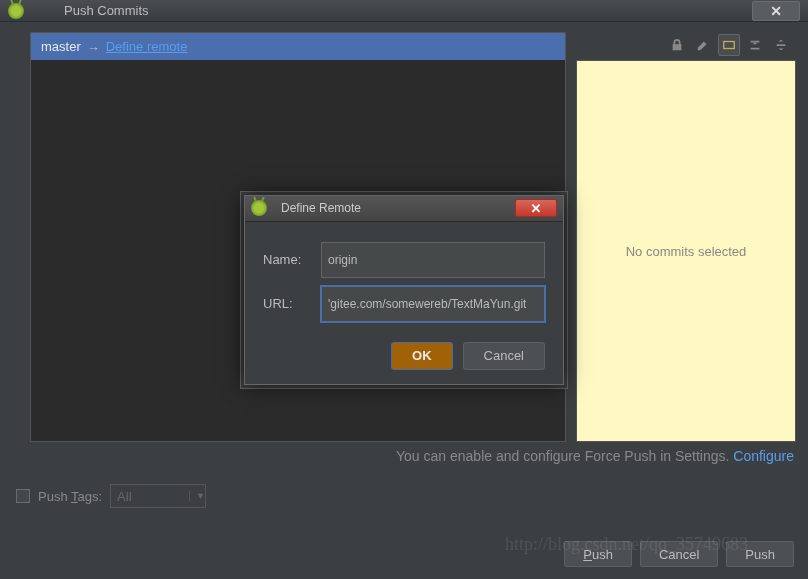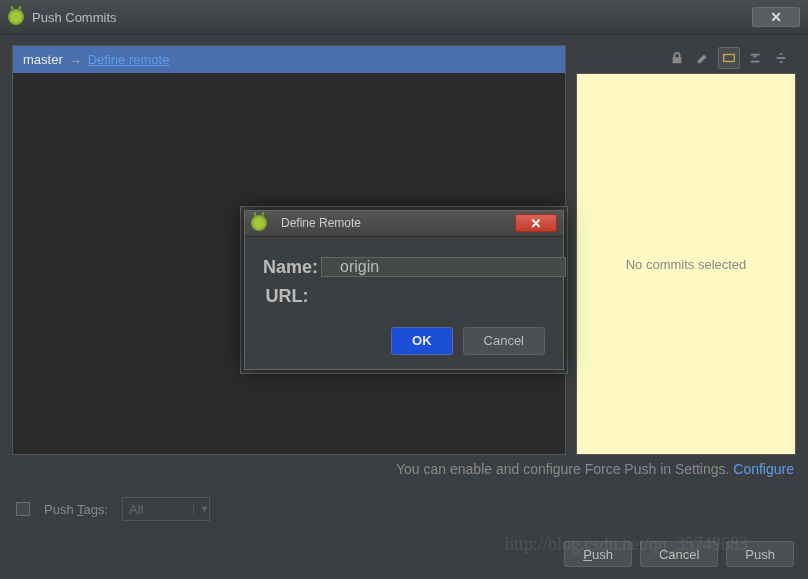--- a/index.html
+++ b/index.html
@@ -1,29 +1,29 @@
 <!DOCTYPE html>
 <html><head>
   <meta charset="utf-8">
   <style>
     * { margin: 0; padding: 0; box-sizing: border-box; font-family: 'Segoe UI', Tahoma, sans-serif; }
     body { width: 808px; height: 579px; background: #3c3f41; overflow: hidden; position: relative; }
     
     
-    .titlebar { height: 35px; background: linear-gradient(#4a4d4f, #3a3d3f); display: flex; align-items: center; padding: 0 8px; border-bottom: 1px solid #2b2b2b; }
+    .titlebar { height: 22px; background: linear-gradient(#4a4d4f, #3a3d3f); display: flex; align-items: center; padding: 0 8px; border-bottom: 1px solid #2b2b2b; gap: 32px; }
     .app-icon { width: 16px; height: 16px; background: radial-gradient(circle, #a4c639 40%, #769e2c 70%); border-radius: 50%; margin-right: 8px; position: relative; }
     .app-icon::before, .app-icon::after { content: ''; position: absolute; width: 2px; height: 4px; background: #769e2c; top: -3px; }
     .app-icon::before { left: 3px; transform: rotate(-20deg); }
     .app-icon::after { right: 3px; transform: rotate(20deg); }
     .titlebar-text { color: #bbb; font-size: 13px; }
     .titlebar-spacer { flex: 1; }
     .close-btn { width: 48px; height: 20px; background: #5a5d5f; border: 1px solid #6a6d6f; border-radius: 2px; display: flex; align-items: center; justify-content: center; color: #ddd; font-size: 14px; font-weight: bold; }
     
     
-    .content { display: flex; height: 420px; padding: 10px 12px 0 12px; gap: 10px; }
+    .content { display: flex; height: 420px; padding: 10px 12px 0 12px; gap: 10px; margin-left: 18px; }
     
     
     .left { flex: 1; background: #2b2b2b; border: 1px solid #555; display: flex; flex-direction: column; }
     .branch-row { padding: 6px 10px; background: #4b6eaf; color: #e0e0e0; font-size: 13px; display: flex; align-items: center; gap: 6px; }
     .branch-name { color: #e8e8e8; }
     .arrow { color: #c0c0c0; }
     .remote-link { color: #5b9ded; text-decoration: underline; }
     
     
     .right { width: 220px; display: flex; flex-direction: column; }
@@ -31,43 +31,43 @@
     .tb-icon { width: 22px; height: 22px; display: flex; align-items: center; justify-content: center; color: #888; border: 1px solid transparent; border-radius: 2px; }
     .tb-icon.active { border-color: #666; background: #4a4d4f; color: #c9a94f; }
     .tb-icon svg { width: 14px; height: 14px; }
     .right-body { flex: 1; background: #fef9c3; display: flex; align-items: center; justify-content: center; color: #888; font-size: 13px; border: 1px solid #555; margin-top: 2px; }
     
     
     .hint-row { padding: 6px 14px; text-align: right; color: #888; font-size: 14px; }
     .hint-row a { color: #5b9ded; text-decoration: none; }
     
     
-    .tags-row { padding: 14px 16px; display: flex; align-items: center; gap: 14px; color: #888; font-size: 13px; }
+    .tags-row { padding: 14px 16px; display: flex; align-items: center; gap: 8px; color: #888; font-size: 13px; }
     .checkbox { width: 14px; height: 14px; background: #43494a; border: 1px solid #6a6d6f; }
-    .tags-select { width: 88px; height: 24px; background: #3c3f41; border: 1px solid #555; display: flex; align-items: center; justify-content: space-between; padding: 0 6px; color: #666; }
+    .tags-select { width: 96px; height: 24px; background: #3c3f41; border: 1px solid #555; display: flex; align-items: center; justify-content: space-between; padding: 0 6px; color: #666; }
     .sel-arrow { width: 10px; border-left: 1px solid #555; padding-left: 6px; text-align: center; font-size: 9px; }
     
     
     .bottom-btns { position: absolute; bottom: 12px; right: 14px; display: flex; gap: 8px; }
     .btn { height: 26px; padding: 0 18px; background: #4c5052; border: 1px solid #5e6060; color: #bbb; font-size: 13px; display: flex; align-items: center; border-radius: 2px; }
     
     
     .modal-overlay { position: absolute; inset: 0; display: flex; align-items: center; justify-content: center; }
     .modal { width: 320px; background: #3c3f41; border: 1px solid #666; box-shadow: 0 0 20px rgba(0,0,0,0.7), 0 0 0 3px #3c3f41, 0 0 0 4px #666; }
     .modal-titlebar { height: 26px; background: linear-gradient(#555, #444); display: flex; align-items: center; padding: 0 6px; border-bottom: 1px solid #2b2b2b; }
     .modal-title { color: #ccc; font-size: 12px; margin-left: 6px; }
     .modal-close { margin-left: auto; width: 42px; height: 18px; background: linear-gradient(#d9655a, #c1392b); border: 1px solid #9e2f24; border-radius: 2px; display: flex; align-items: center; justify-content: center; color: #fff; font-size: 13px; font-weight: bold; }
     .modal-body { padding: 20px 18px 14px 18px; }
     .form-row { display: flex; align-items: center; margin-bottom: 8px; }
-    .form-label { width: 58px; text-align: center; color: #bbb; font-size: 18px; padding-right: 10px; font-weight: bold; }
-    .form-input { flex: 1; height: 20px; background: #45494a; border: 1px solid #646464; color: #bbb; font-size: 16px; padding: 0 18px; }
+    .form-label { width: 58px; text-align: left; color: #bbb; font-size: 13px; padding-right: 10px; }
+    .form-input { flex: 1; height: 36px; background: #45494a; border: 1px solid #646464; color: #bbb; font-size: 12px; padding: 0 6px; }
     .form-input.focused { border-color: #4a6ea9; box-shadow: 0 0 0 1px #4a6ea9; }
     .modal-btns { display: flex; justify-content: flex-end; gap: 10px; margin-top: 20px; }
     .modal-btn { height: 28px; padding: 0 20px; background: #4c5052; border: 1px solid #5e6060; color: #bbb; font-size: 13px; display: flex; align-items: center; border-radius: 3px; }
-    .modal-btn.primary { background: #1d4ed8; border-color: #4a6ea9; color: #e8e8e8; font-weight: bold; margin-left: 24px; }
+    .modal-btn.primary { background: #a16207; border-color: #4a6ea9; color: #e8e8e8; font-weight: bold; margin-left: 24px; }
     
     
     .watermark { position: absolute; bottom: 24px; right: 60px; color: rgba(255,255,255,0.1); font-size: 18px; font-family: serif; pointer-events: none; }
     .underline-letter { text-decoration: underline; }
   </style>
 </head>
 <body>
 
 <div class="titlebar">
   <div class="app-icon"></div>
@@ -146,20 +146,21 @@
       <span class="modal-title">Define Remote</span>
       <div class="modal-close">✕</div>
     </div>
     <div class="modal-body">
       <div class="form-row">
         <div class="form-label">Name:</div>
         <input class="form-input" value="origin" style="">
       </div>
       <div class="form-row">
         <div class="form-label">URL:</div>
+        <input class="form-input focused" value="'gitee.com/somewereb/TextMaYun.git" style="">
       </div>
       <div class="modal-btns">
         <div class="modal-btn primary">OK</div>
         <div class="modal-btn">Cancel</div>
       </div>
     </div>
   </div>
 </div>
 
 </body></html>

